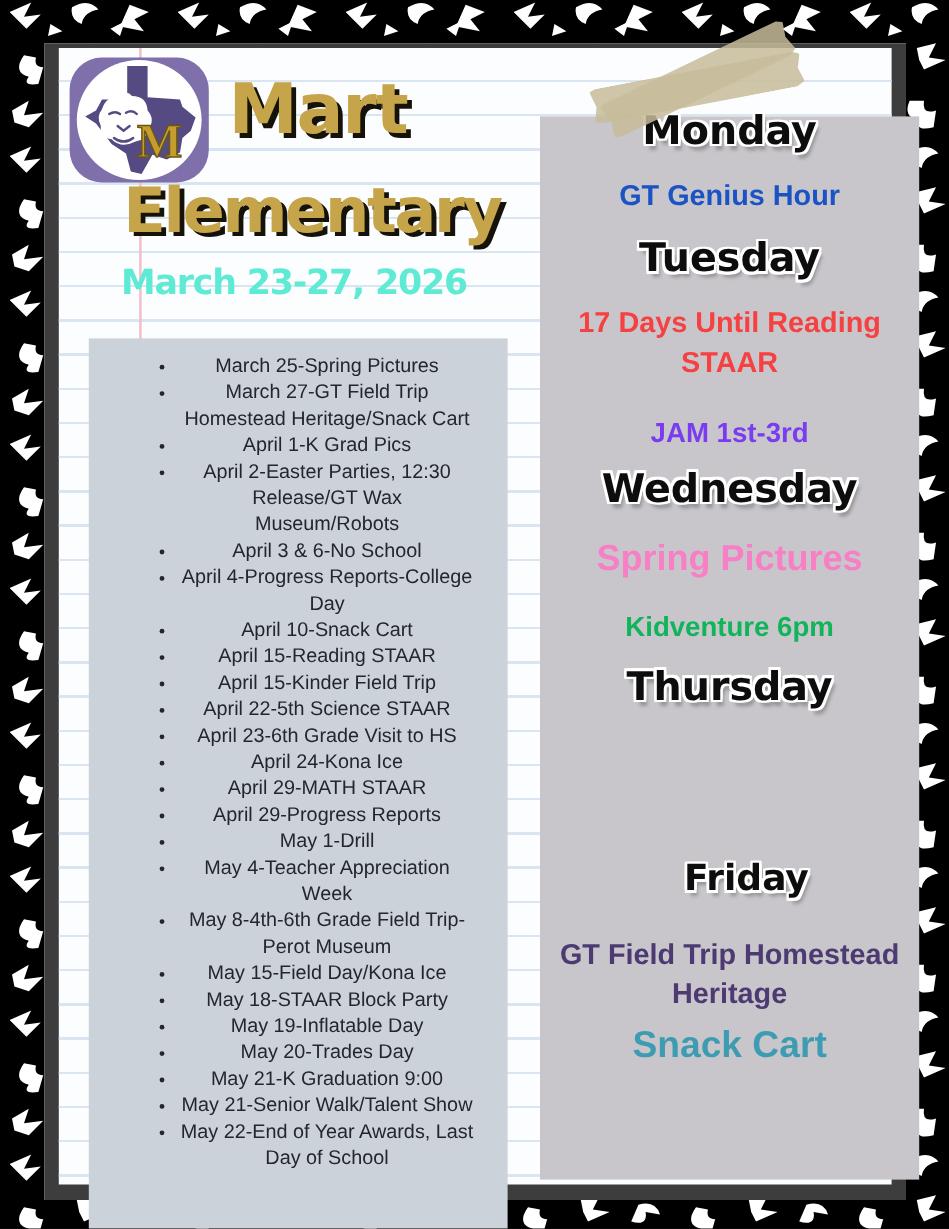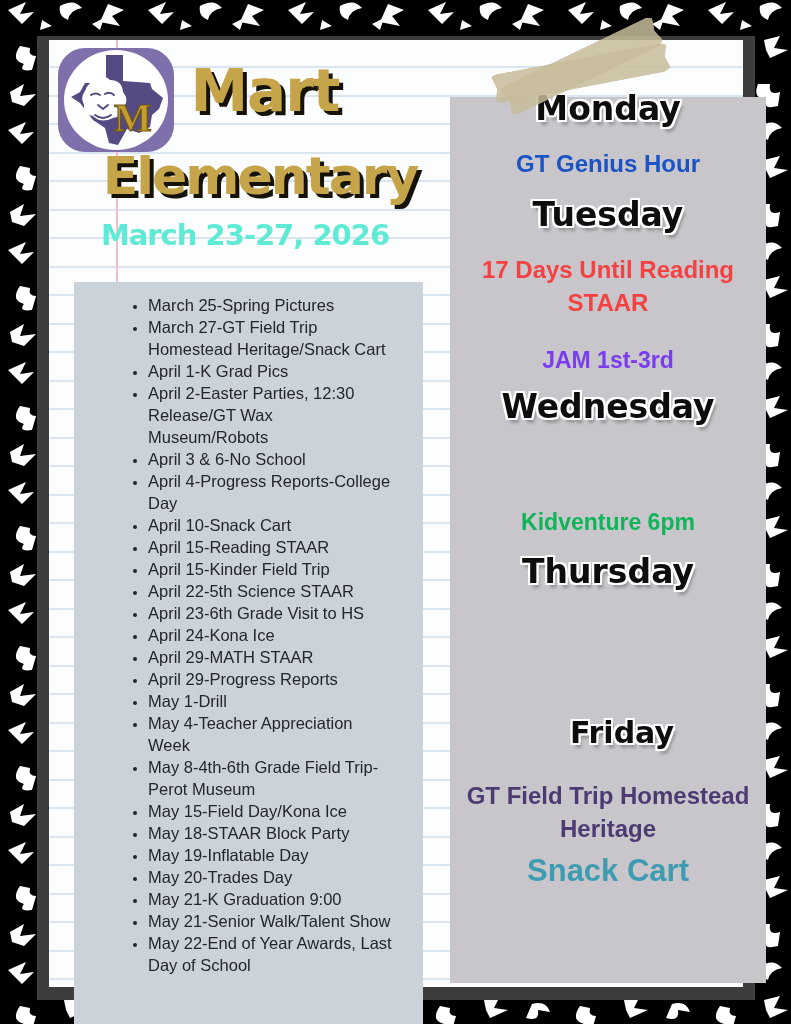--- a/index.html
+++ b/index.html
@@ -38,21 +38,21 @@
   }
   
   .events-box{
     position:absolute;left:74px;top:282px;width:349px;height:742px;
     background:#ccd2d9;
   }
   .events-box ul{
     margin:0;padding:12px 26px 0 74px;list-style:disc;
     color:#23262e;font-size:16.5px;line-height:22px;font-weight:400;
   }
-  .events-box li{margin:0;padding:0;}
+  .events-box li{margin:0;padding:0;text-align:center;}
   .events-box li::marker{color:#23262e;font-size:14px;}
   
   .week-box{
     position:absolute;left:450px;top:97px;width:316px;height:886px;
     background:#c8c6ca;
   }
   .week-box .blk{position:absolute;left:0;width:100%;text-align:center;}
   .day-label{
     font-family:"DejaVu Sans",sans-serif;font-weight:700;color:#0d0d0d;
     text-shadow:-2px -2px 0 #fff,2px -2px 0 #fff,-2px 2px 0 #fff,2px 2px 0 #fff,
@@ -161,20 +161,21 @@
 
   <div class="week-box">
     <div class="blk day-label monday-label">Monday</div>
     <div class="blk ev monday-event">GT Genius Hour</div>
 
     <div class="blk day-label tuesday-label">Tuesday</div>
     <div class="blk ev tuesday-countdown">17 Days Until Reading STAAR</div>
     <div class="blk ev tuesday-jam">JAM 1st-3rd</div>
 
     <div class="blk day-label wednesday-label">Wednesday</div>
+    <div class="blk ev wednesday-event">Spring Pictures</div>
     <div class="blk ev wednesday-event2">Kidventure 6pm</div>
 
     <div class="blk day-label thursday-label">Thursday</div>
 
     <div class="blk day-label friday-label">Friday</div>
     <div class="blk ev friday-snack">Snack Cart</div>
     <div class="blk ev friday-trip">GT Field Trip Homestead Heritage</div>
 
   </div>
 

